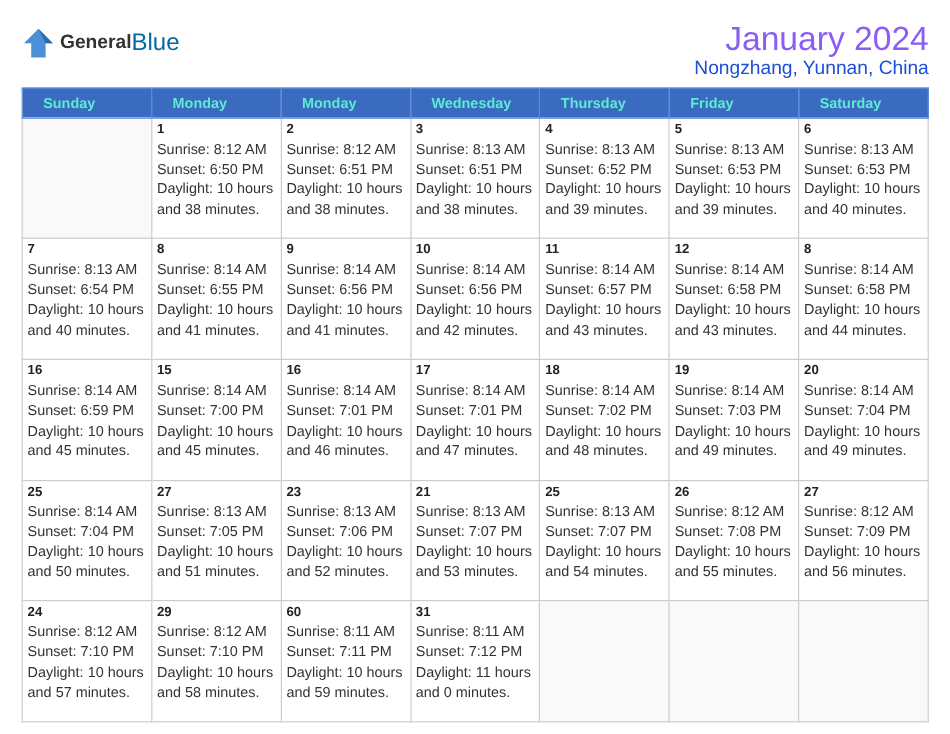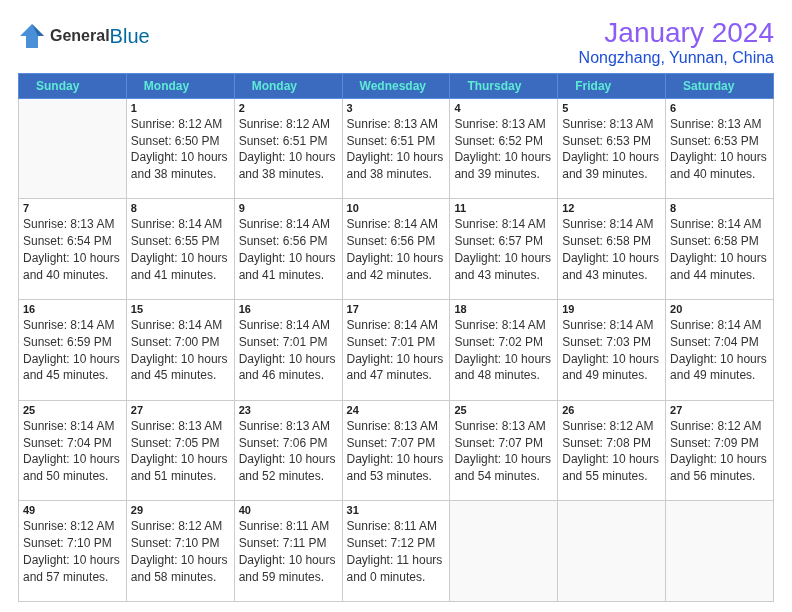--- a/index.html
+++ b/index.html
@@ -227,47 +227,47 @@
           </td>
           <td>
             <span class="day-number">27</span>
             <div class="day-info">Sunrise: 8:13 AM<br>Sunset: 7:05 PM<br>Daylight: 10 hours and 51 minutes.</div>
           </td>
           <td>
             <span class="day-number">23</span>
             <div class="day-info">Sunrise: 8:13 AM<br>Sunset: 7:06 PM<br>Daylight: 10 hours and 52 minutes.</div>
           </td>
           <td>
-            <span class="day-number">24</span>
+            <span class="day-number">21</span>
             <div class="day-info">Sunrise: 8:13 AM<br>Sunset: 7:07 PM<br>Daylight: 10 hours and 53 minutes.</div>
           </td>
           <td>
             <span class="day-number">25</span>
             <div class="day-info">Sunrise: 8:13 AM<br>Sunset: 7:07 PM<br>Daylight: 10 hours and 54 minutes.</div>
           </td>
           <td>
             <span class="day-number">26</span>
             <div class="day-info">Sunrise: 8:12 AM<br>Sunset: 7:08 PM<br>Daylight: 10 hours and 55 minutes.</div>
           </td>
           <td>
             <span class="day-number">27</span>
             <div class="day-info">Sunrise: 8:12 AM<br>Sunset: 7:09 PM<br>Daylight: 10 hours and 56 minutes.</div>
           </td>
         </tr>
         <tr>
           <td>
-            <span class="day-number">49</span>
+            <span class="day-number">24</span>
             <div class="day-info">Sunrise: 8:12 AM<br>Sunset: 7:10 PM<br>Daylight: 10 hours and 57 minutes.</div>
           </td>
           <td>
             <span class="day-number">29</span>
             <div class="day-info">Sunrise: 8:12 AM<br>Sunset: 7:10 PM<br>Daylight: 10 hours and 58 minutes.</div>
           </td>
           <td>
-            <span class="day-number">40</span>
+            <span class="day-number">60</span>
             <div class="day-info">Sunrise: 8:11 AM<br>Sunset: 7:11 PM<br>Daylight: 10 hours and 59 minutes.</div>
           </td>
           <td>
             <span class="day-number">31</span>
             <div class="day-info">Sunrise: 8:11 AM<br>Sunset: 7:12 PM<br>Daylight: 11 hours and 0 minutes.</div>
           </td>
           <td class="empty-cell"></td>
           <td class="empty-cell"></td>
           <td class="empty-cell"></td>
         </tr>

